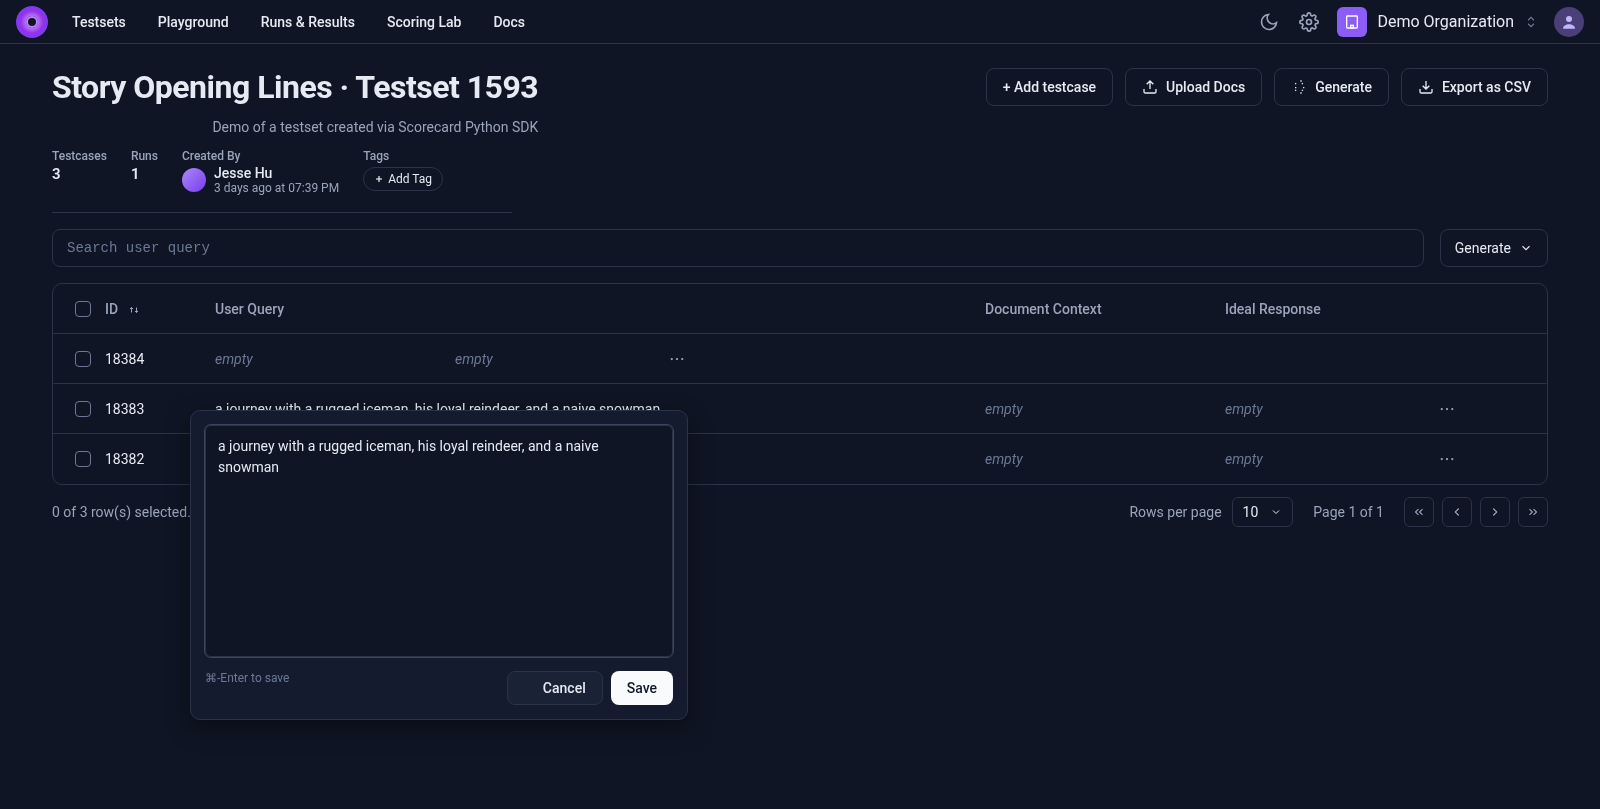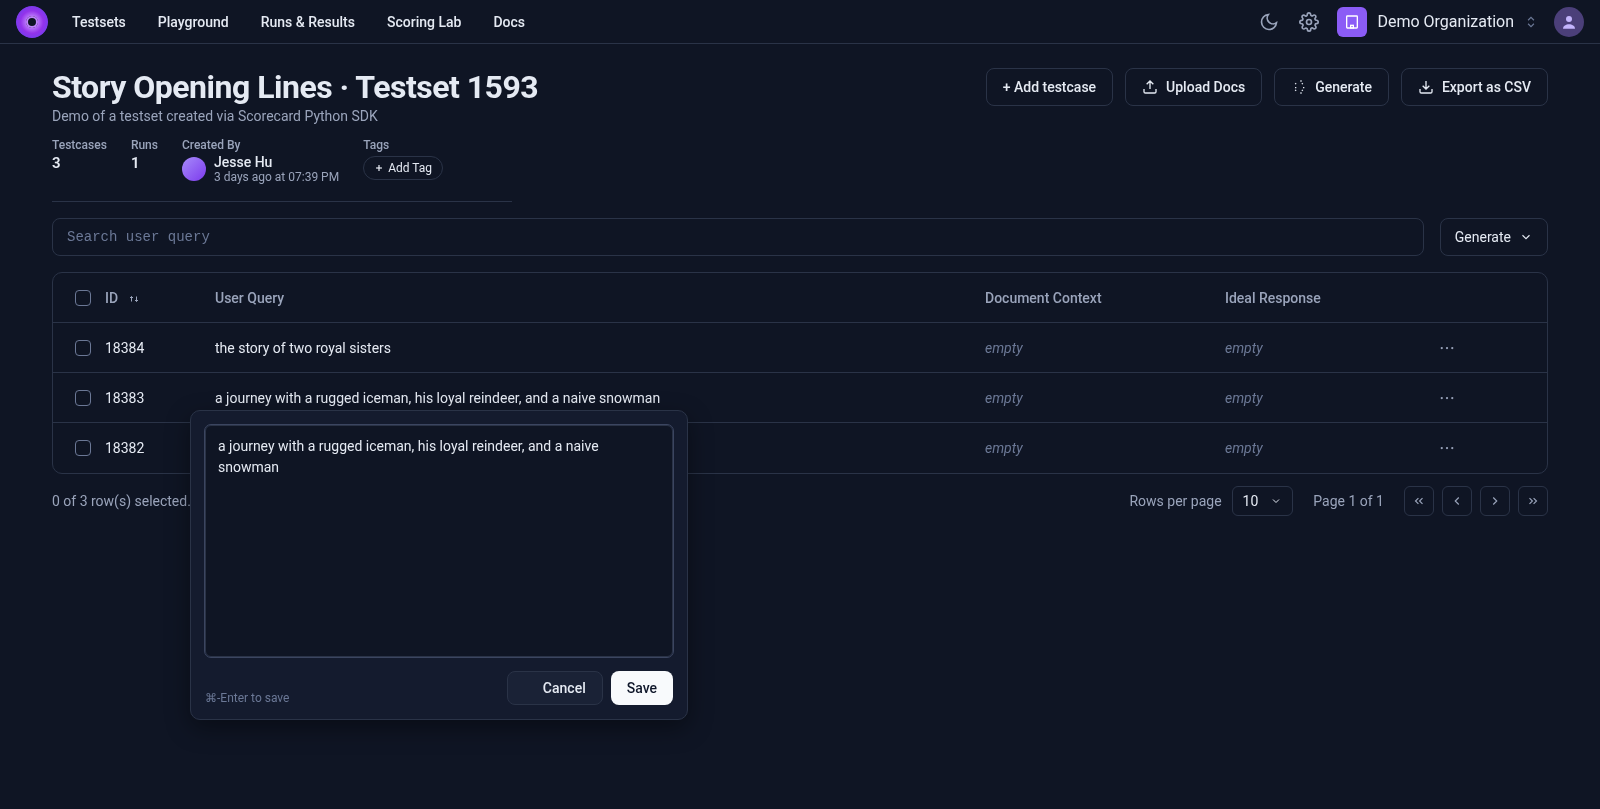--- a/index.html
+++ b/index.html
@@ -26,21 +26,21 @@
   .topbar-right{margin-left:auto;display:flex;align-items:center;gap:16px;}
   .icon-btn{width:24px;height:24px;display:flex;align-items:center;justify-content:center;color:var(--text-dim);cursor:pointer;}
   .org-badge{width:30px;height:30px;border-radius:6px;background:var(--purple);display:flex;align-items:center;justify-content:center;color:#fff;font-size:12px;}
   .org-sel{display:flex;align-items:center;gap:10px;}
   .avatar{width:30px;height:30px;border-radius:50%;background:#4b3f79;display:flex;align-items:center;justify-content:center;color:#c4b5fd;}
   
   
   .page{padding:24px 52px;}
   .page-head{display:flex;justify-content:space-between;align-items:flex-start;}
   .page-title{font-size:32px;font-weight:700;letter-spacing:-0.5px;}
-  .page-sub{font-size:14px;color:var(--text-dim);margin-top:2px;}
+  .page-sub{font-size:14px;color:var(--text-dim);margin-top:13px;text-align:right;}
   .head-actions{display:flex;gap:12px;}
   .btn{height:38px;padding:0 16px;border-radius:8px;border:1px solid var(--border);background:transparent;color:var(--text);font-size:14px;font-weight:500;display:flex;align-items:center;gap:8px;cursor:pointer;}
   
   .meta-row{display:flex;gap:24px;margin-top:14px;padding-bottom:17px;border-bottom:1px solid var(--border);width:460px;}
   .meta-block .label{font-size:12px;color:var(--text-dim);font-weight:500;}
   .meta-block .value{font-size:15px;font-weight:600;margin-top:2px;}
   .creator{display:flex;align-items:center;gap:8px;margin-top:2px;}
   .creator-avatar{width:24px;height:24px;border-radius:50%;background:linear-gradient(135deg,#a78bfa,#7c3aed);}
   .creator-name{font-size:14px;font-weight:500;}
   .creator-time{font-size:12px;color:var(--text-dim);}
@@ -63,21 +63,21 @@
   .cell-query{width:770px;font-size:14px;padding-right:16px;}
   .cell-doc{width:240px;font-size:14px;}
   .cell-ideal{width:200px;font-size:14px;}
   .cell-actions{width:44px;display:flex;justify-content:center;color:var(--text-dim);}
   .empty{font-style:italic;color:var(--text-muted);}
   .sort-icon{display:inline-flex;margin-left:6px;vertical-align:middle;}
   
   
   .popover{position:absolute;top:410px;left:190px;width:498px;background:var(--bg2);border:1px solid var(--border);border-radius:10px;padding:14px;z-index:10;box-shadow:0 8px 24px rgba(0,0,0,0.4);}
   .popover textarea{width:100%;height:232px;background:var(--bg);border:1px solid var(--border);border-radius:6px;padding:10px 12px;color:var(--text);font-size:14px;resize:none;font-family:inherit;line-height:1.5;outline:1px solid #3b4560;}
-  .popover-footer{display:flex;align-items:flex-end;margin-top:10px;}
+  .popover-footer{display:flex;align-items:flex-start;margin-top:10px;}
   .hint{font-size:12px;color:var(--text-muted);}
   .popover-actions{margin-left:auto;display:flex;gap:8px;}
   .btn-sm{height:34px;padding:0 16px;border-radius:8px;font-size:14px;font-weight:500;cursor:pointer;border:1px solid var(--border);}
   .btn-cancel{background:var(--bg3);color:var(--text);padding-left:35px;}
   .btn-save{background:var(--white-btn);color:#0f172a;border:none;}
   
   
   .footer{display:flex;align-items:center;margin-top:12px;font-size:14px;color:var(--text-dim);}
   .footer-right{margin-left:auto;display:flex;align-items:center;gap:20px;}
   .rpp{display:flex;align-items:center;gap:10px;}
@@ -226,21 +226,20 @@
       <div class="cell-doc">Document Context</div>
       <div class="cell-ideal">Ideal Response</div>
       <div class="cell-actions"></div>
     </div>
 
     <div class="trow">
       <div class="cell-check">
           <div class="checkbox"></div>
         </div>
       <div class="cell-id">18384</div>
-      <div class="cell-query">the story of two royal sisters</div>
       <div class="cell-doc empty">empty</div>
       <div class="cell-ideal empty">empty</div>
       <div class="cell-actions">
         <svg width="18" height="18" viewBox="0 0 24 24" fill="currentColor">
             <circle cx="5" cy="12" r="1.5"></circle>
             <circle cx="12" cy="12" r="1.5"></circle>
             <circle cx="19" cy="12" r="1.5"></circle>
           </svg>
       </div>
     </div>

